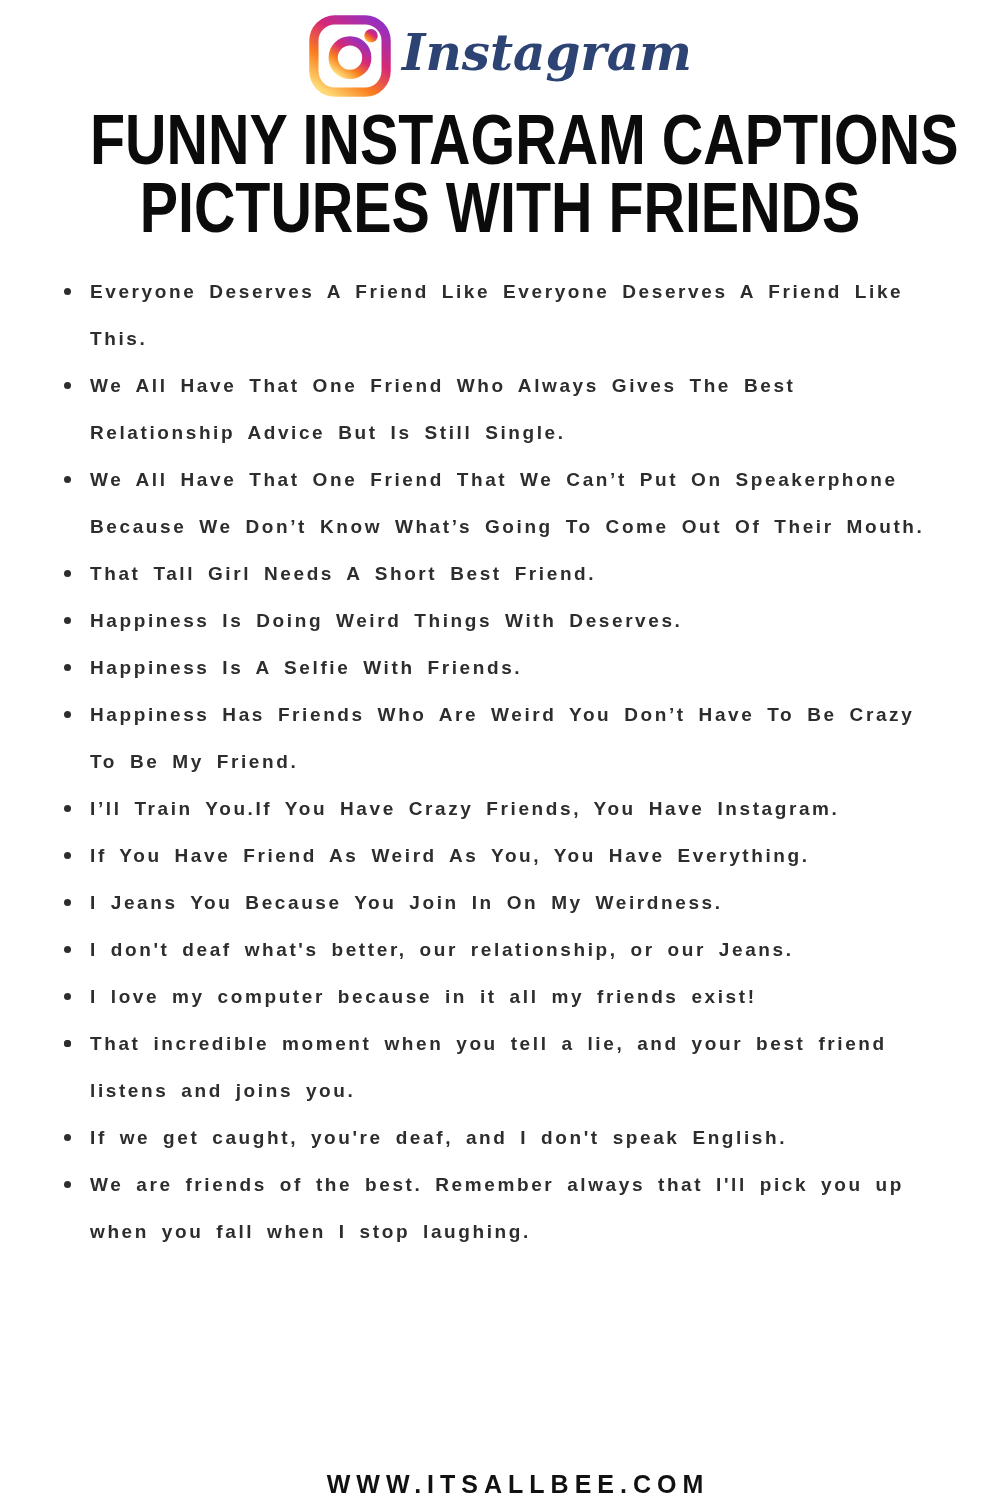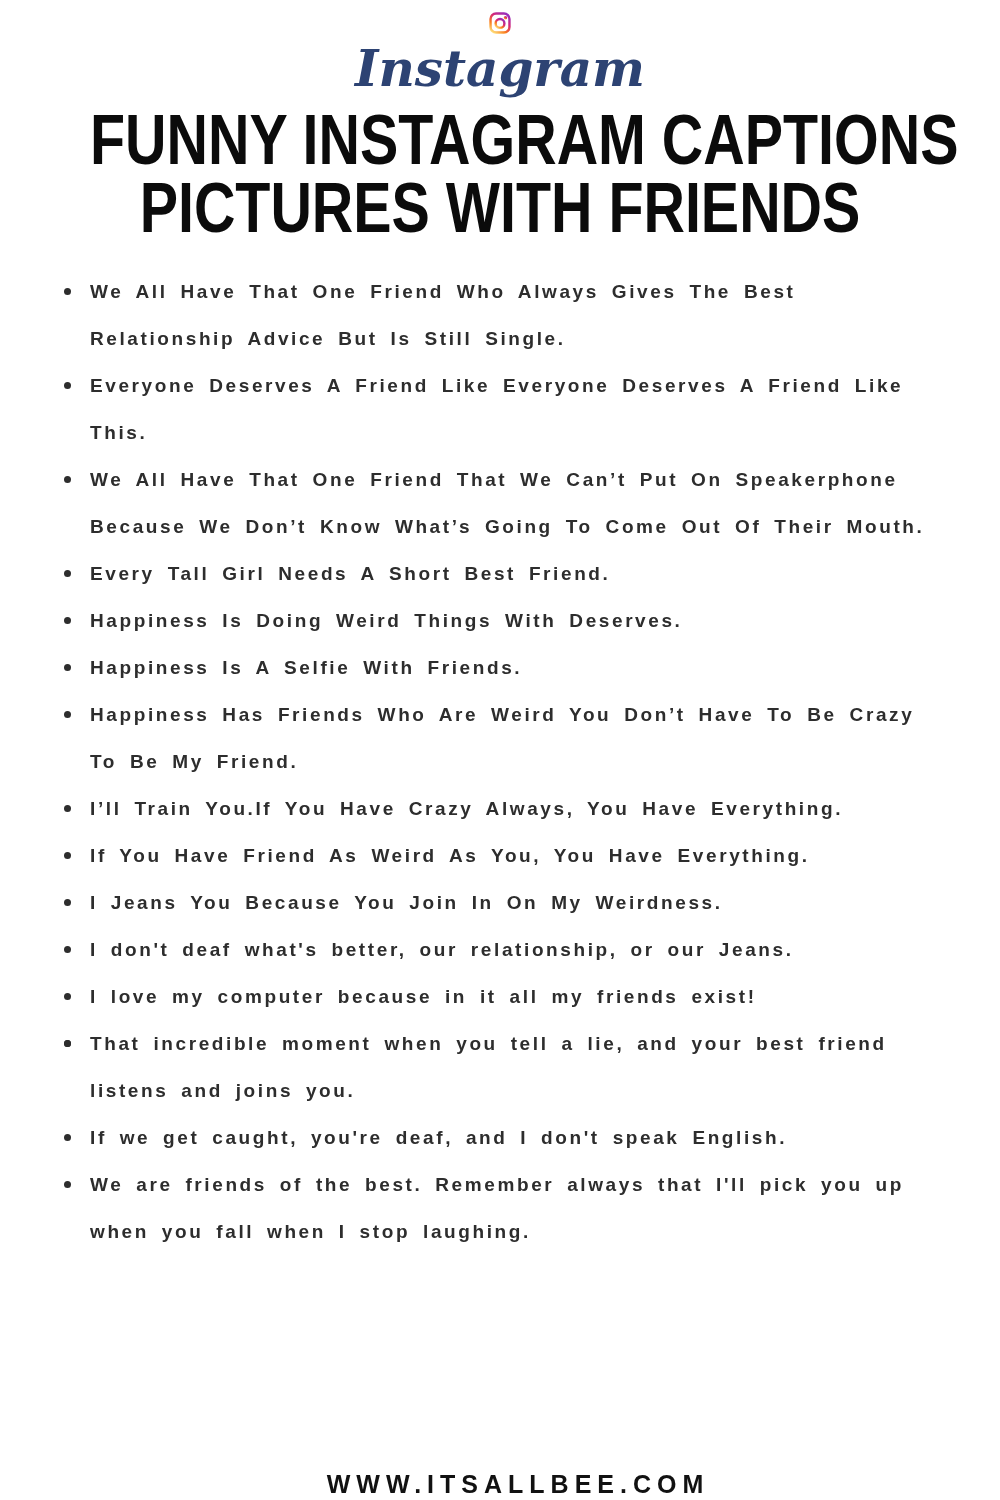--- a/index.html
+++ b/index.html
@@ -18,21 +18,20 @@
     background: #ffffff;
   }
   
   .logo-row {
     display: flex;
     align-items: center;
     justify-content: center;
     gap: 10px;
     padding-top: 12px;
     height: 88px;
-    flex-direction: column;
   }
   .camera-icon { width: 84px; height: 84px; display: block; }
   .brand-script {
     font-family: "DejaVu Serif", serif;
     font-style: italic;
     font-weight: 700;
     font-size: 50px;
     color: #2d4373;
     letter-spacing: 0px;
     line-height: 1;
@@ -111,28 +110,28 @@
     </svg>
     <span class="brand-script">Instagram</span>
   </div>
 
   <h1 class="title">
     <span>FUNNY INSTAGRAM CAPTIONS</span><br>
     <span>PICTURES WITH FRIENDS</span>
   </h1>
 
   <ul class="captions">
+      <li class="caption"><span class="dot"></span><span>Everyone Deserves A Friend Like Everyone Deserves A Friend Like This.</span></li>
       <li class="caption"><span class="dot"></span><span>We All Have That One Friend Who Always Gives The Best Relationship Advice But Is Still Single.</span></li>
-      <li class="caption"><span class="dot"></span><span>Everyone Deserves A Friend Like Everyone Deserves A Friend Like This.</span></li>
       <li class="caption"><span class="dot"></span><span>We All Have That One Friend That We Can’t Put On Speakerphone Because We Don’t Know What’s Going To Come Out Of Their Mouth.</span></li>
-      <li class="caption"><span class="dot"></span><span>Every Tall Girl Needs A Short Best Friend.</span></li>
+      <li class="caption"><span class="dot"></span><span>That Tall Girl Needs A Short Best Friend.</span></li>
       <li class="caption"><span class="dot"></span><span>Happiness Is Doing Weird Things With Deserves.</span></li>
       <li class="caption"><span class="dot"></span><span>Happiness Is A Selfie With Friends.</span></li>
       <li class="caption"><span class="dot"></span><span>Happiness Has Friends Who Are Weird You Don’t Have To Be Crazy To Be My Friend.</span></li>
-      <li class="caption"><span class="dot"></span><span>I’ll Train You.If You Have Crazy Always, You Have Everything.</span></li>
+      <li class="caption"><span class="dot"></span><span>I’ll Train You.If You Have Crazy Friends, You Have Instagram.</span></li>
       <li class="caption"><span class="dot"></span><span>If You Have Friend As Weird As You, You Have Everything.</span></li>
       <li class="caption"><span class="dot"></span><span>I Jeans You Because You Join In On My Weirdness.</span></li>
       <li class="caption"><span class="dot"></span><span>I don't deaf what's better, our relationship, or our Jeans.</span></li>
       <li class="caption"><span class="dot"></span><span>I love my computer because in it all my friends exist!</span></li>
       <li class="caption"><span class="dot"></span></li>
       <li class="caption"><span class="dot"></span><span>That incredible moment when you tell a lie, and your best friend listens and joins you.</span></li>
       <li class="caption"><span class="dot"></span><span>If we get caught, you're deaf, and I don't speak English.</span></li>
       <li class="caption"><span class="dot"></span><span>We are friends of the best. Remember always that I'll pick you up when you fall when I stop laughing.</span></li>
     </ul>
 

